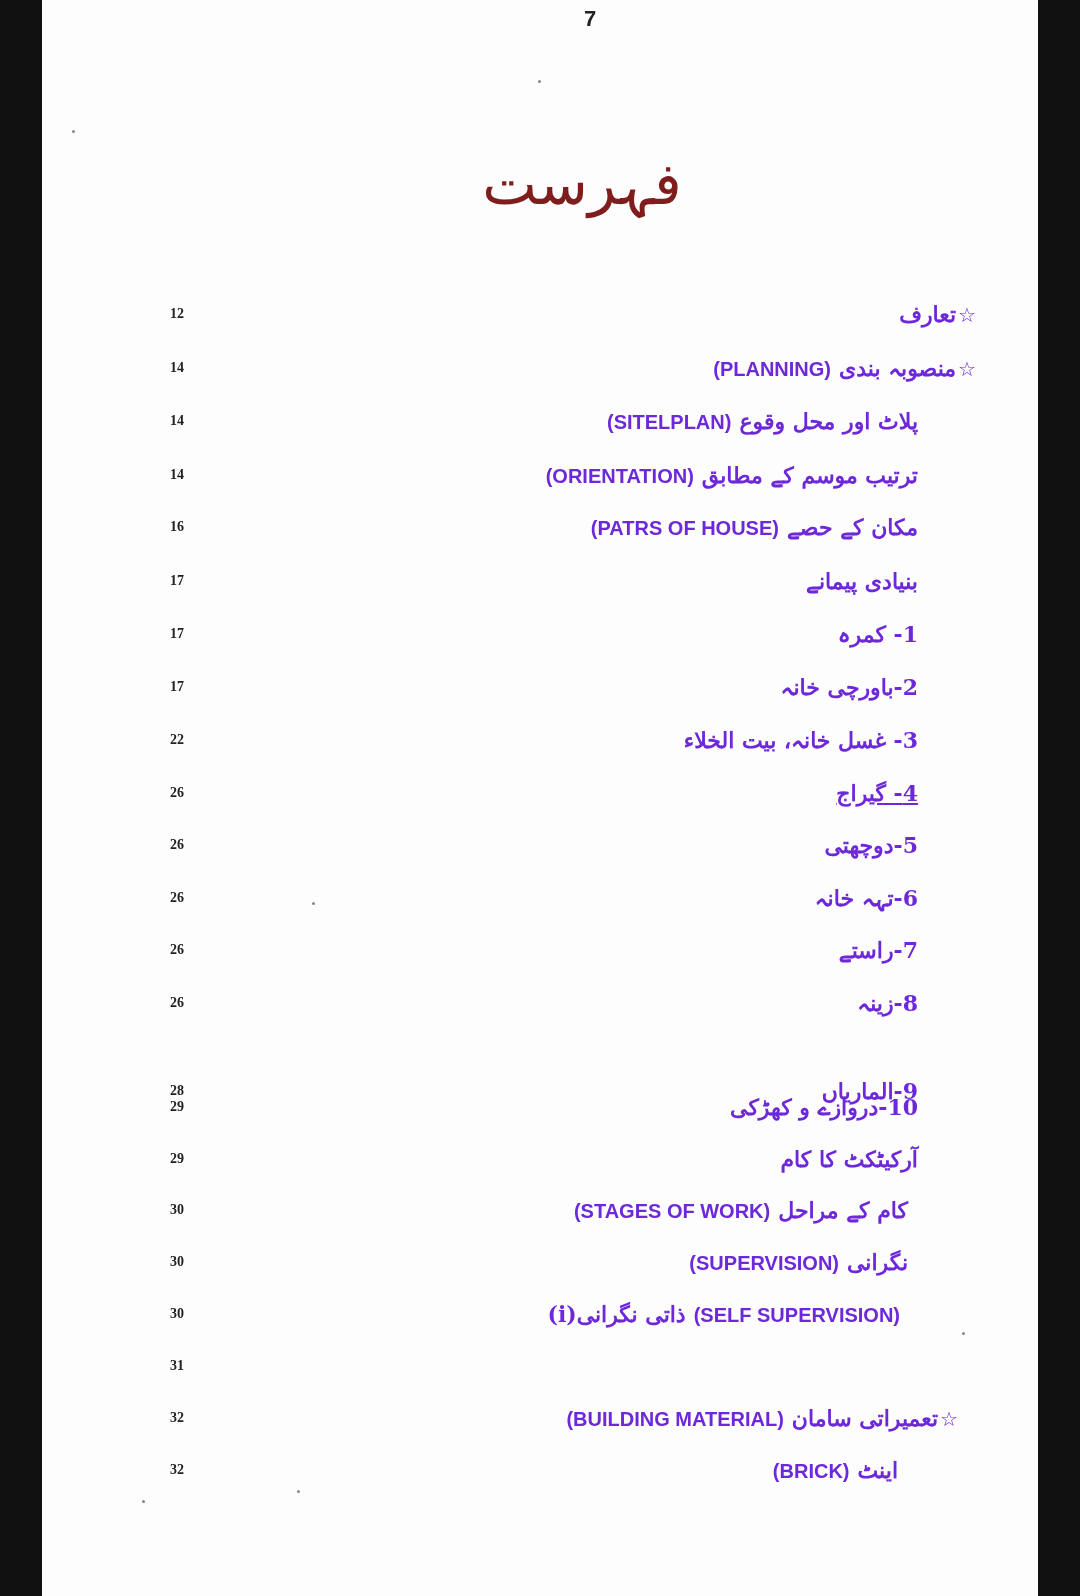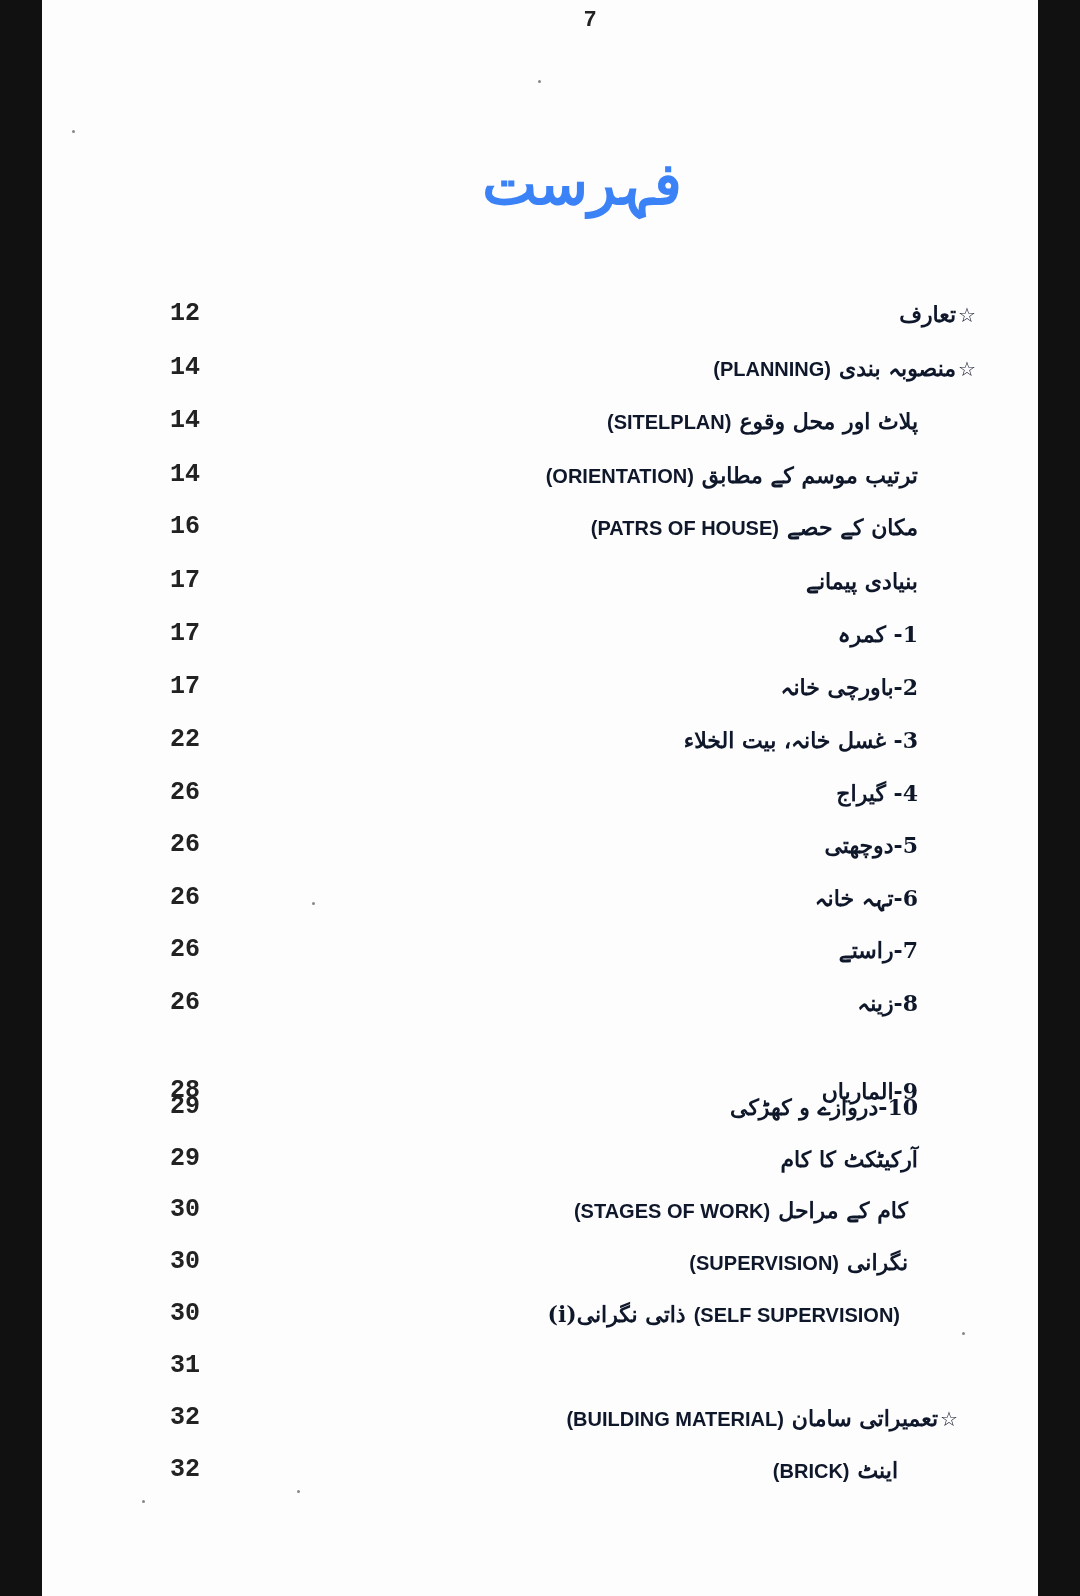--- a/index.html
+++ b/index.html
@@ -31,51 +31,51 @@
       font-size: 22px;
       color: #222;
     }
     .toc-title {
       position: absolute;
       top: 150px;
       left: 440px;
       width: 200px;
       text-align: center;
       font-family: "DejaVu Serif", serif;
-      font-weight: bold;
+      font-weight: normal;
       font-size: 58px;
-      color: #3b82f6;
+      color: #7f1d1d;
       direction: rtl;
       line-height: 1.2;
     }
     .toc-row {
       position: absolute;
       left: 0;
       width: 100%;
       height: 40px;
     }
     .toc-page {
       position: absolute;
       left: 128px;
       top: 0;
-      font-family: Liberation Mono, monospace;
-      font-weight: bold;
-      font-size: 25px;
+      font-family: Liberation Serif, serif;
+      font-weight: bold;
+      font-size: 14px;
       color: #222;
       line-height: 40px;
     }
     .toc-label {
       position: absolute;
       top: 0;
       direction: rtl;
       unicode-bidi: plaintext;
       text-align: right;
       white-space: nowrap;
       line-height: 40px;
-      color: #0f172a;
+      color: #6d28d9;
       font-family: "DejaVu Sans", sans-serif;
       font-size: 21px;
     }
     .toc-label .urdu {
       font-family: "DejaVu Serif", serif;
       font-size: 22px;
       font-weight: bold;
     }
     .toc-label .eng {
       font-family: "Liberation Sans", sans-serif;
@@ -154,21 +154,21 @@
     </span>
   </div>
       <div class="toc-row" style="top: 720px;">
     <span class="toc-page">22</span>
     <span class="toc-label" style="right: 120px;">
       <span class="urdu">3- غسل خانہ، بیت الخلاء</span>
     </span>
   </div>
       <div class="toc-row" style="top: 773px;">
     <span class="toc-page">26</span>
-    <span class="toc-label" style="right: 120px;">
+    <span class="toc-label" style="right: 120px; text-decoration: underline;">
       <span class="urdu">4- گیراج</span>
     </span>
   </div>
       <div class="toc-row" style="top: 825px;">
     <span class="toc-page">26</span>
     <span class="toc-label" style="right: 120px;">
       <span class="urdu">5-دوچھتی</span>
     </span>
   </div>
       <div class="toc-row" style="top: 878px;">

